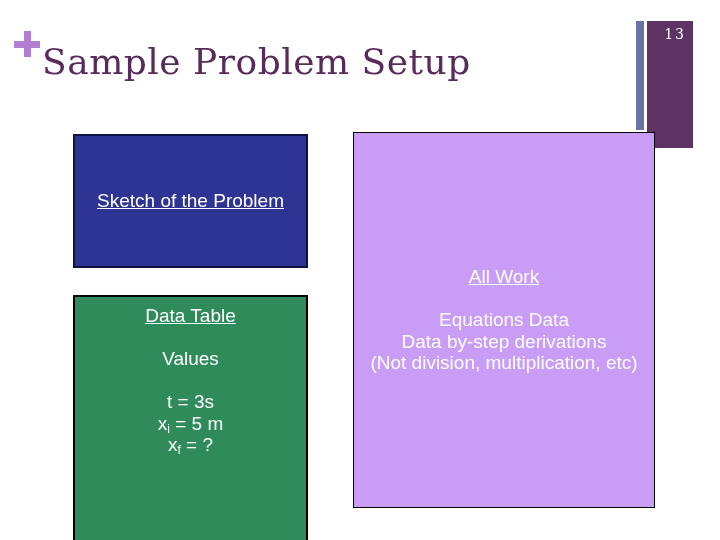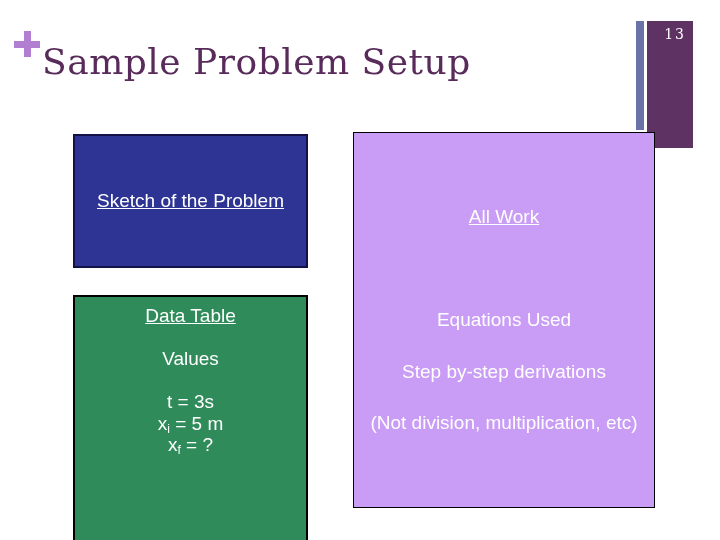--- a/index.html
+++ b/index.html
@@ -94,21 +94,20 @@
     padding-top: 8px;
   }
   .box-purple {
     left: 353px; top: 132px;
     width: 302px; height: 376px;
     background: #c99cf5;
     border: 1.5px solid #000000;
     display: flex;
     flex-direction: column;
     justify-content: center;
-    gap: 30px;
   }
   .underline { text-decoration: underline; }
   .spacer { height: 21.5px; }
   sub {
     font-size: 12px;
     line-height: 0;
     vertical-align: baseline;
     position: relative;
     top: 3px;
   }
@@ -122,22 +121,22 @@
   <h1 class="slide-title">Sample Problem Setup</h1>
 
   <div class="decor-slate-bar"></div>
   <div class="decor-dark-panel">
     <span class="page-number">13</span>
   </div>
 
   <div class="box box-purple">
     <div class="underline">All Work</div>
     <div class="spacer"></div>
-    <div>Equations Used</div>
-    <div>Step by-step derivations</div>
+    <div>Equations Data</div>
+    <div>Data by-step derivations</div>
     <div>(Not division, multiplication, etc)</div>
   </div>
 
   <div class="box box-blue">
     <div class="underline">Sketch of the Problem</div>
   </div>
 
   <div class="box box-green">
     <div class="underline">Data Table</div>
     <div class="spacer"></div>

